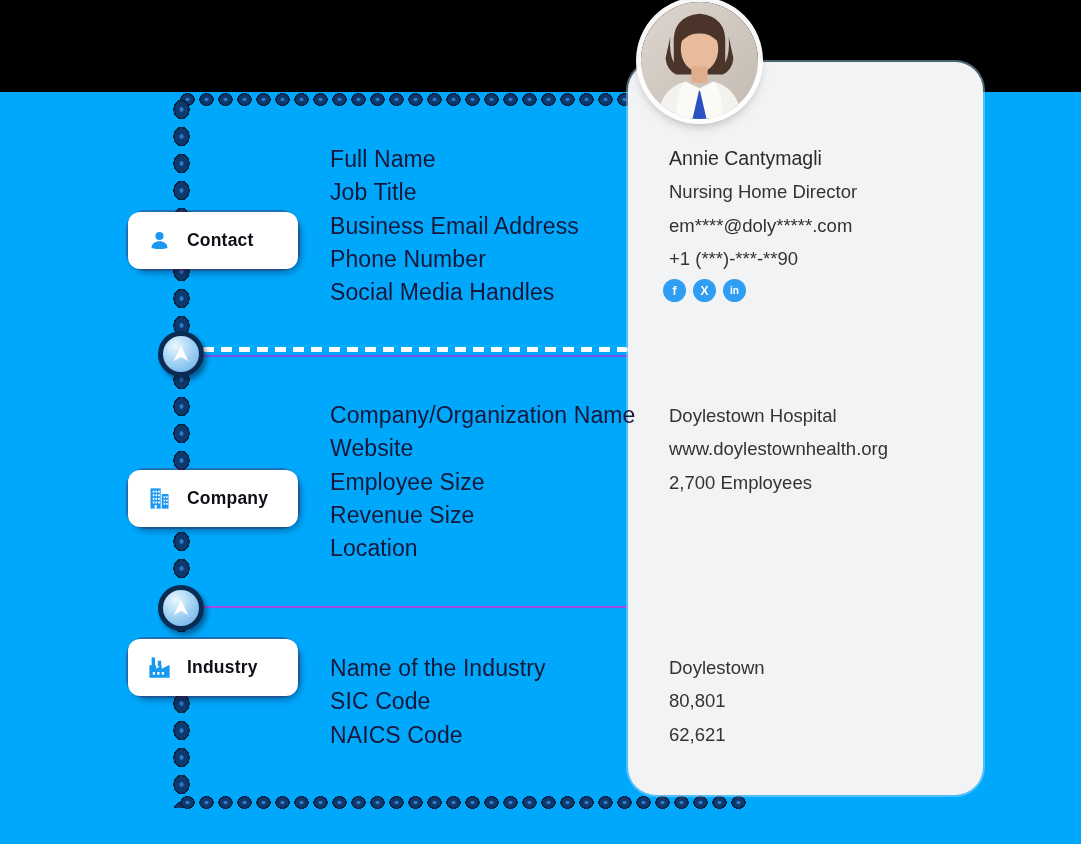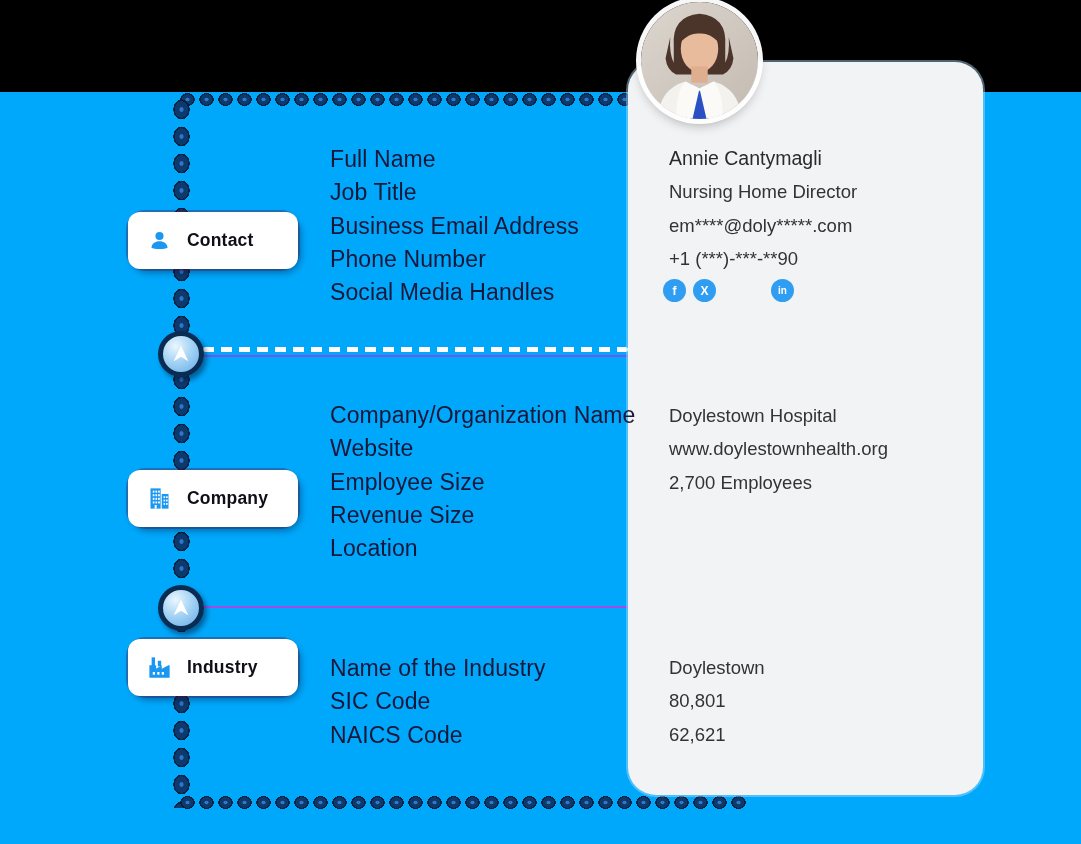--- a/index.html
+++ b/index.html
@@ -80,21 +80,21 @@
     font-size:18.5px;line-height:33.3px;font-weight:400;
   }
   .value-name{font-size:19.5px;color:#2b2b2b;}
 
   .social-row{position:absolute;left:663px;top:279px;display:flex;gap:7px;z-index:3;}
   .social-icon{
     width:23px;height:23px;border-radius:50%;background:#2f9ef2;color:#fff;
     display:flex;align-items:center;justify-content:center;
     font-size:12px;font-weight:bold;cursor:pointer;
   }
-  .social-icon.small{font-size:10px;margin-left:48px;}
+  .social-icon.small{font-size:10px;}
 
   
   .avatar{
     position:absolute;left:641px;top:2px;width:117px;height:117px;border-radius:50%;
     overflow:hidden;z-index:4;
     box-shadow:0 0 0 5px rgba(255,255,255,.97), 0 6px 12px rgba(0,0,0,.3);
   }
   .avatar svg{display:block;}
 </style>
 </head>

